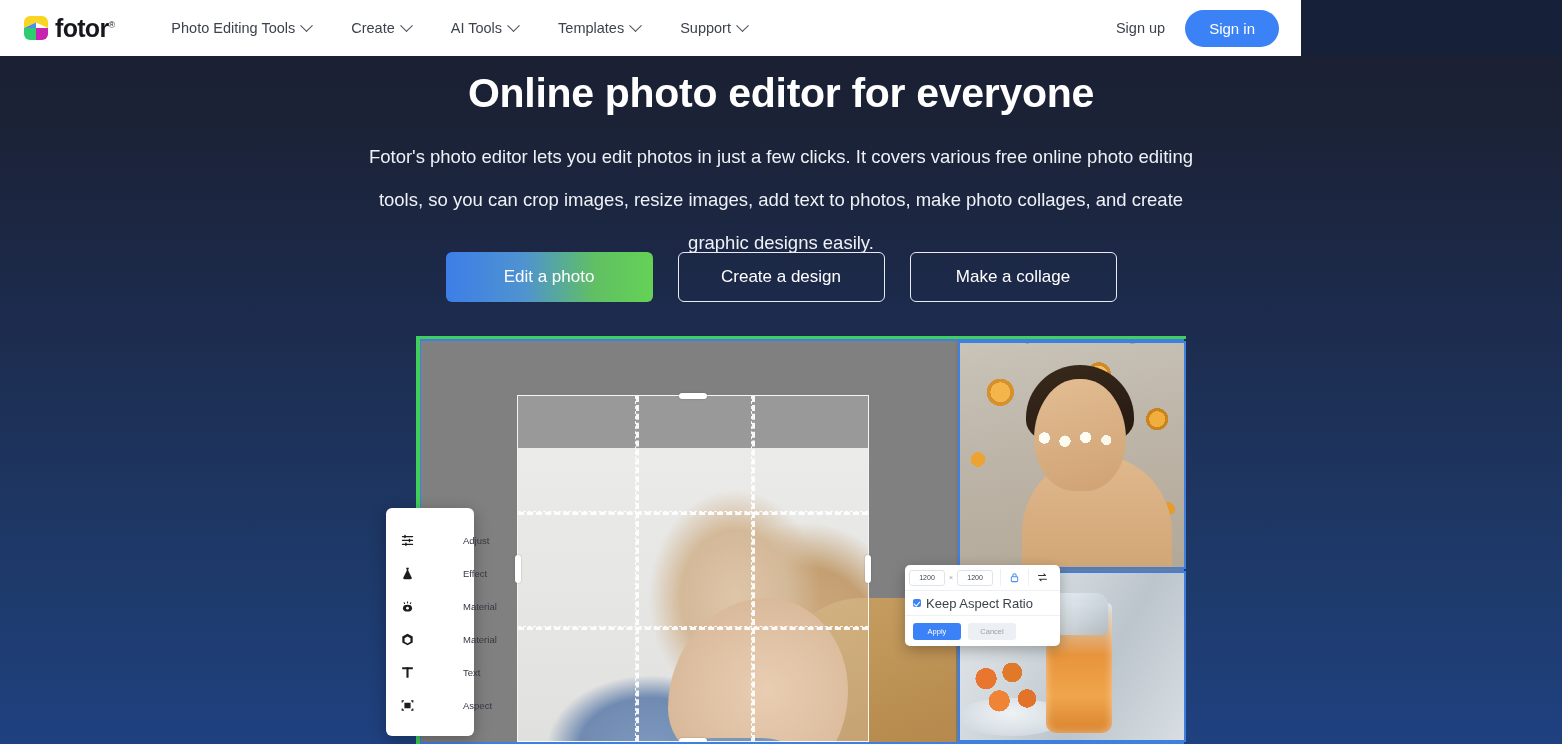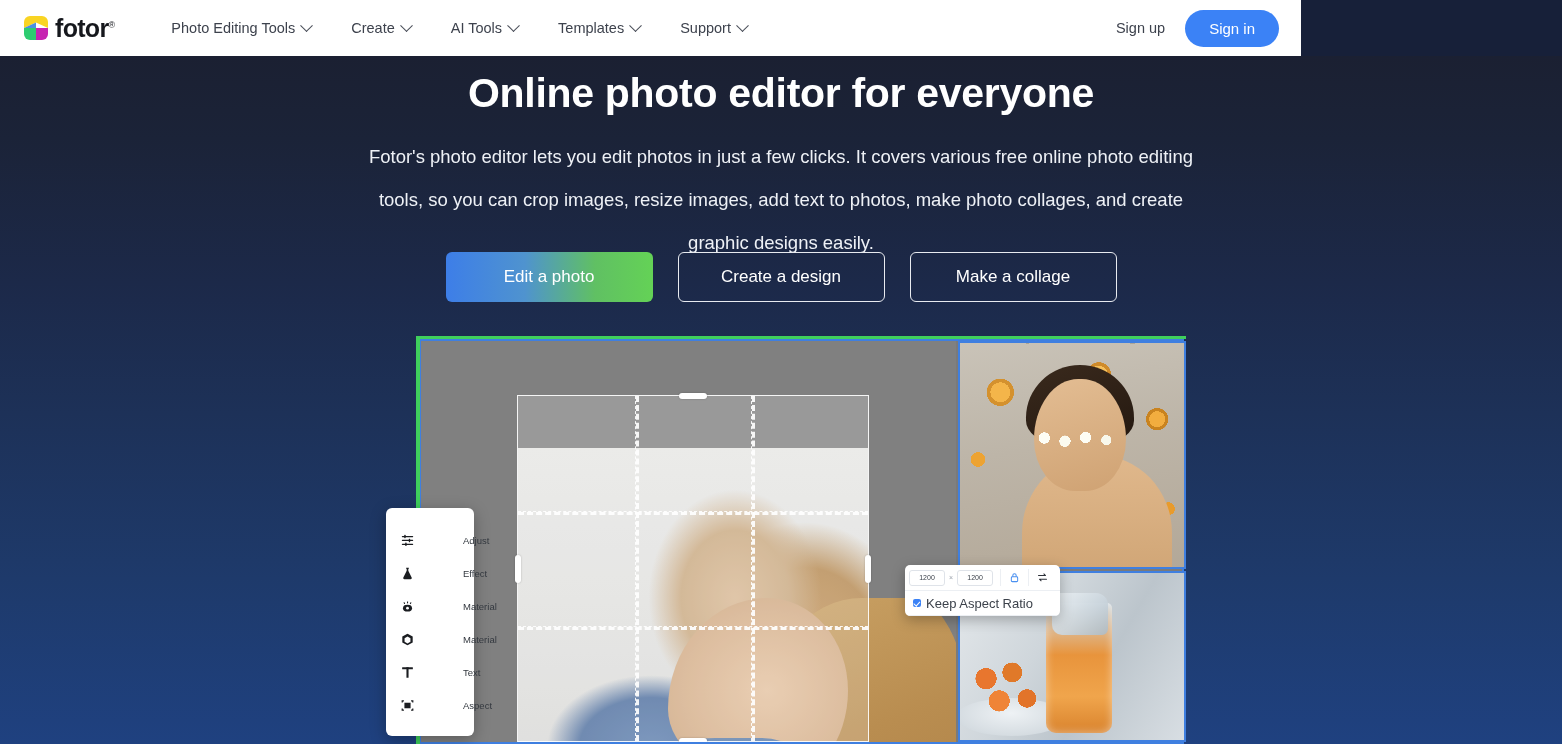--- a/index.html
+++ b/index.html
@@ -678,15 +678,19 @@
           <path d="M13.8 10.4H3.6L6 12.8"></path>
         </svg>
       </span>
     </div>
 
     <div class="rz-row2">
       <span class="rz-check"></span>
       <span class="rz-check-label">Keep Aspect Ratio</span>
     </div>
 
+    <div class="rz-row3">
+      <button class="rz-apply">Apply</button>
+      <button class="rz-cancel">Cancel</button>
+    </div>
   </div>
 
 </div>
 
 </body></html>

